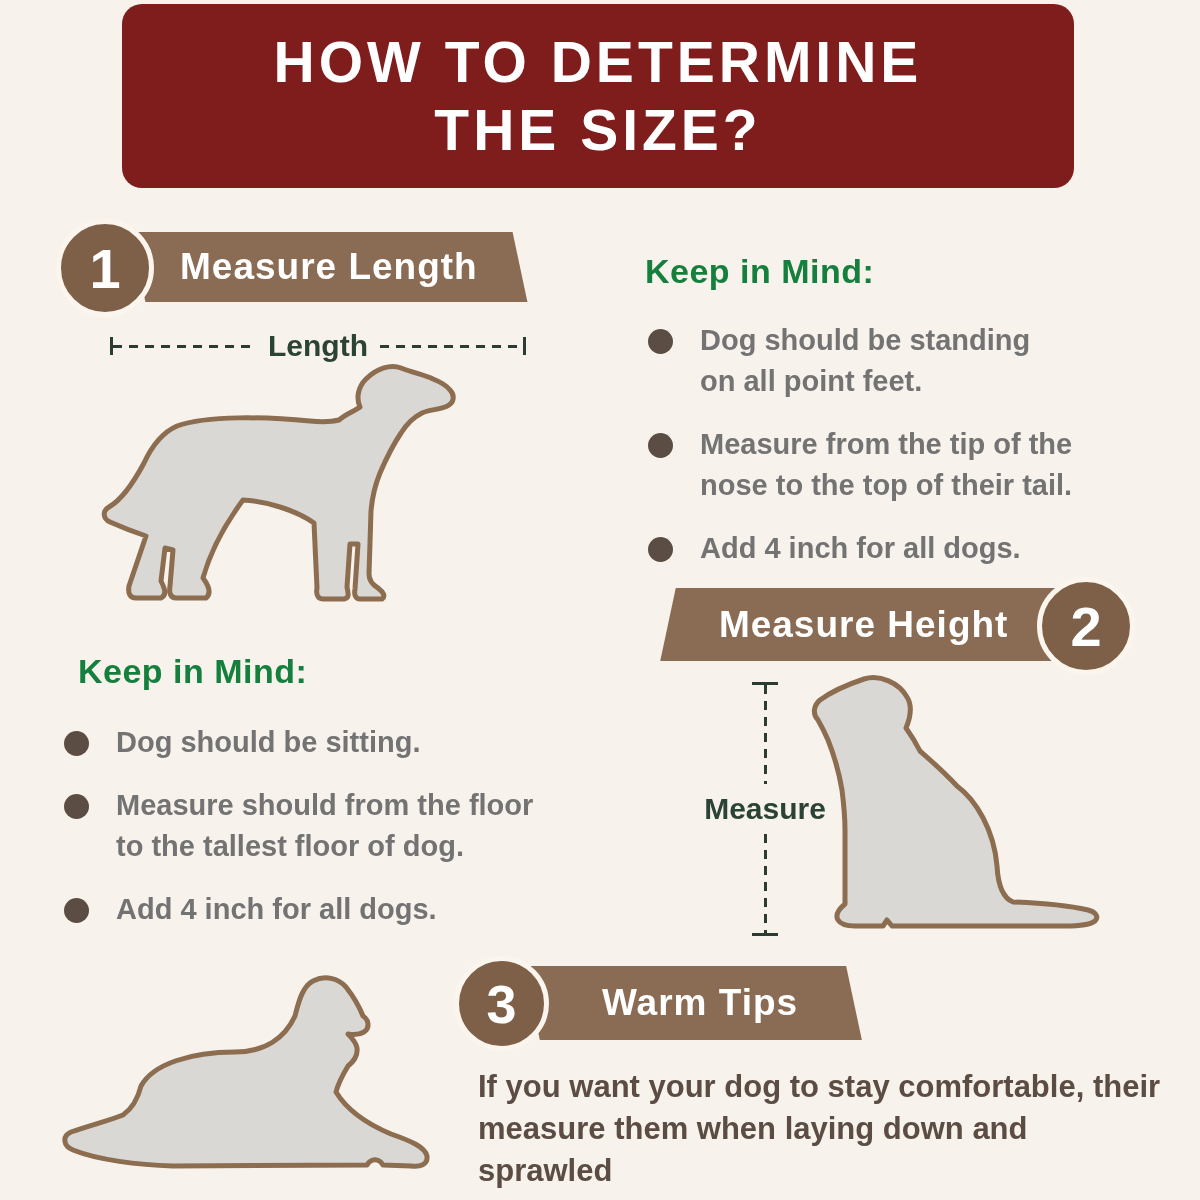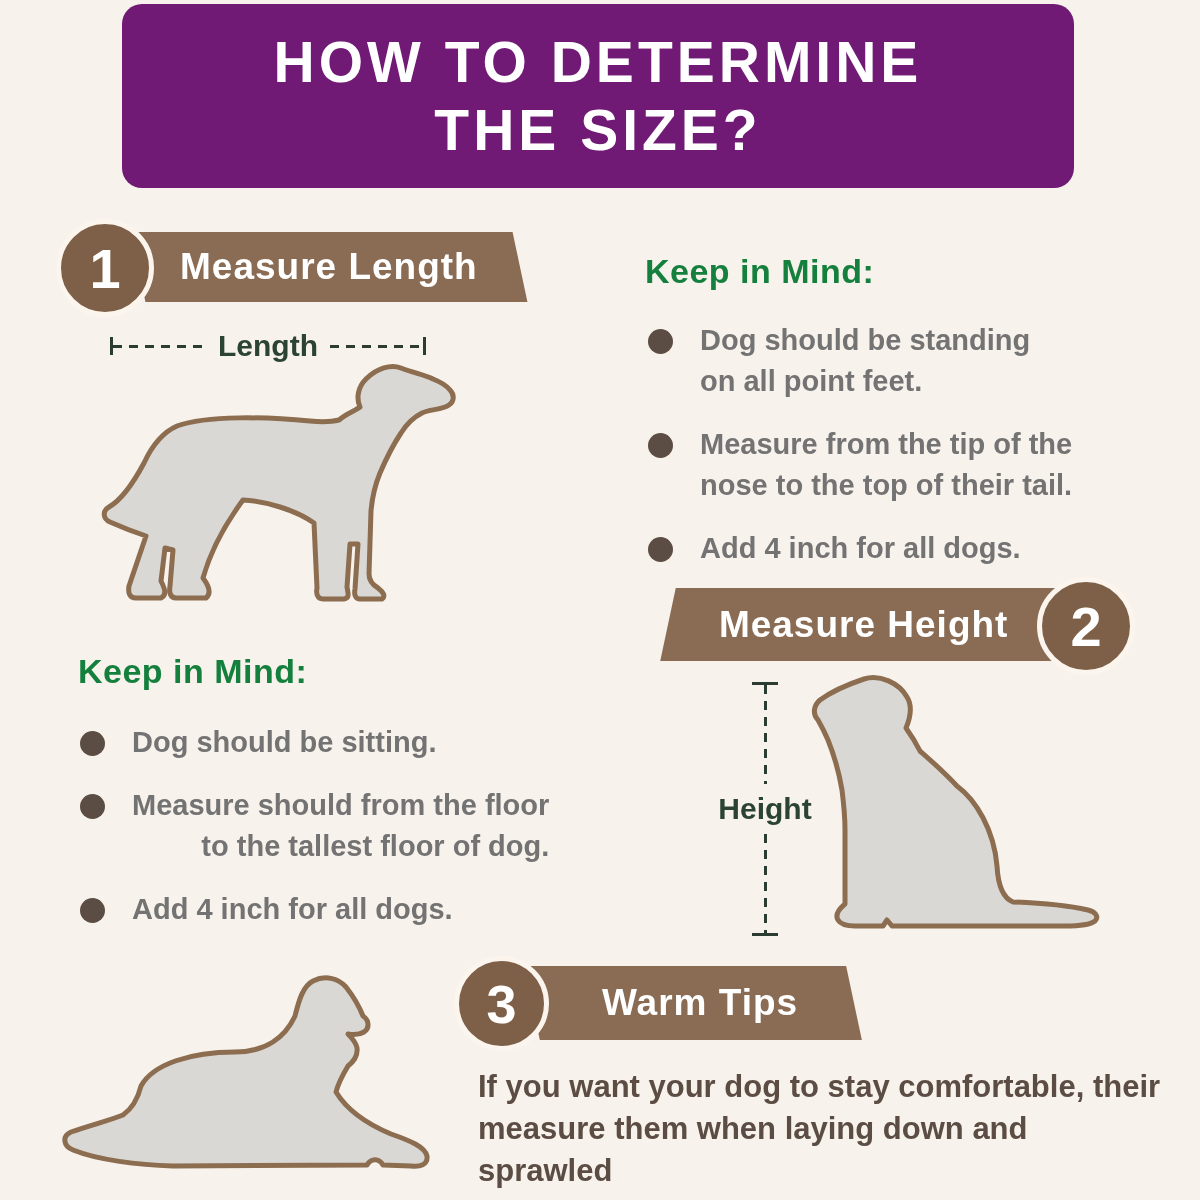--- a/index.html
+++ b/index.html
@@ -5,21 +5,21 @@
   html,body{margin:0;padding:0;}
   .page{
     position:relative;width:1200px;height:1200px;overflow:hidden;
     background:#F8F2EC;
     font-family:"Liberation Sans",sans-serif;
     color:#5C4D44;
   }
   
   .header{
     position:absolute;left:122px;top:4px;width:952px;height:184px;
-    background:#701a75;border-radius:20px;
+    background:#7f1d1d;border-radius:20px;
     display:flex;flex-direction:column;align-items:center;justify-content:center;
     gap:6px;
   }
   .header .t{
     color:#FFFFFF;font-size:57px;font-weight:bold;letter-spacing:4px;
     line-height:62px;white-space:nowrap;
   }
   
   .badge{
     position:absolute;box-sizing:border-box;width:98px;height:98px;border-radius:50%;
@@ -39,21 +39,21 @@
     color:#FFFFFF;font-size:37px;font-weight:bold;letter-spacing:1px;white-space:nowrap;
   }
   #banner1{left:138px;top:232px;width:382px;height:70px;transform:skewX(12deg);}
   #banner1 .bl{transform:skewX(-12deg);}
   #banner2{left:668px;top:588px;width:392px;height:73px;transform:skewX(-12deg);padding-right:46px;}
   #banner2 .bl{transform:skewX(12deg);}
   #banner3{left:532px;top:966px;width:308px;height:74px;transform:skewX(12deg);padding-left:14px;}
   #banner3 .bl{transform:skewX(-12deg);}
   
   .measure-h{
-    position:absolute;left:110px;top:332px;width:316px;height:28px;
+    position:absolute;left:110px;top:332px;width:416px;height:28px;
     display:flex;align-items:center;
   }
   .tick-v{width:3px;height:18px;background:#2B3D32;}
   .dash-h{
     flex:1;height:3px;
     background:repeating-linear-gradient(90deg,#2B3D32 0 9px,transparent 9px 16px);
   }
   .measure-label{
     color:#2B4335;font-size:30px;font-weight:bold;margin:0 12px;white-space:nowrap;
   }
@@ -68,21 +68,21 @@
   }
   .measure-v .measure-label{margin:8px 0;}
   
   .kim-heading{
     position:absolute;font-size:34px;font-weight:bold;color:#15803d;letter-spacing:0.5px;
   }
   #kim-heading-right{left:645px;top:252px;}
   #kim-heading-left{left:78px;top:652px;}
   .bullets{position:absolute;display:flex;flex-direction:column;gap:22px;}
   #bullets-right{left:648px;top:320px;width:480px;}
-  #bullets-left{left:80px;top:722px;width:500px;text-align:right;}
+  #bullets-left{left:64px;top:722px;width:500px;}
   .bullet{display:flex;align-items:flex-start;}
   .dot{
     flex:0 0 auto;width:25px;height:25px;border-radius:50%;background:#5C4D44;
     margin-top:9px;margin-right:27px;
   }
   .btext{font-size:29px;line-height:41px;font-weight:bold;color:#737373;}
   
   .tips{
     position:absolute;left:478px;top:1066px;width:690px;
     font-size:31px;line-height:42px;font-weight:bold;color:#5C4D44;
@@ -191,21 +191,21 @@
       <div class="dot"></div>
       <div class="btext">
         <div>Add 4 inch for all dogs.</div>
       </div>
     </div>
   </div>
 
   <div class="measure-v">
     <div class="tick-h"></div>
     <div class="dash-v"></div>
-    <div class="measure-label">Height</div>
+    <div class="measure-label">Measure</div>
     <div class="dash-v"></div>
     <div class="tick-h"></div>
   </div>
 
   <svg class="dog" id="dog-sitting" width="320" height="285" viewBox="0 0 320 285">
     <path d="M20,34
       C14,39 12,48 18,54 C22,61 25,67 28,74
       C34,89 39,106 42,124 C44,140 45,152 45,164
       L45,238 C39,243 35,249 38,254 C41,259 48,260 55,260
       L83,260 L87,254 L92,260 L265,260

